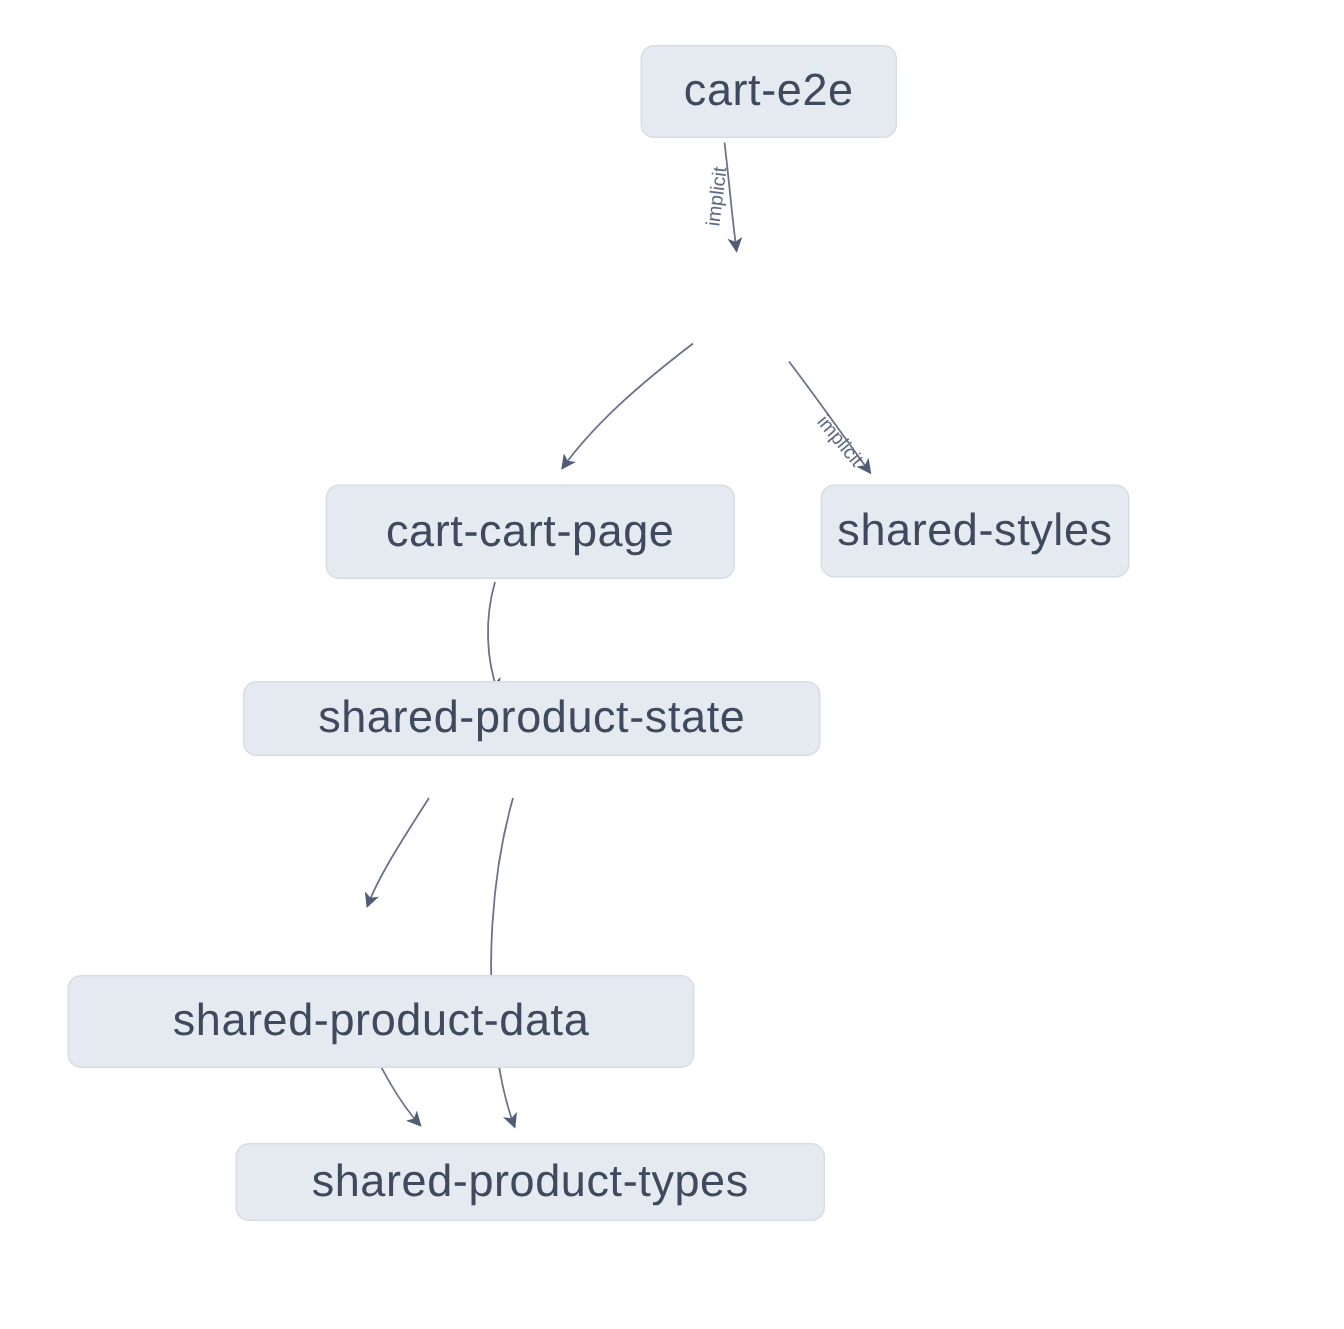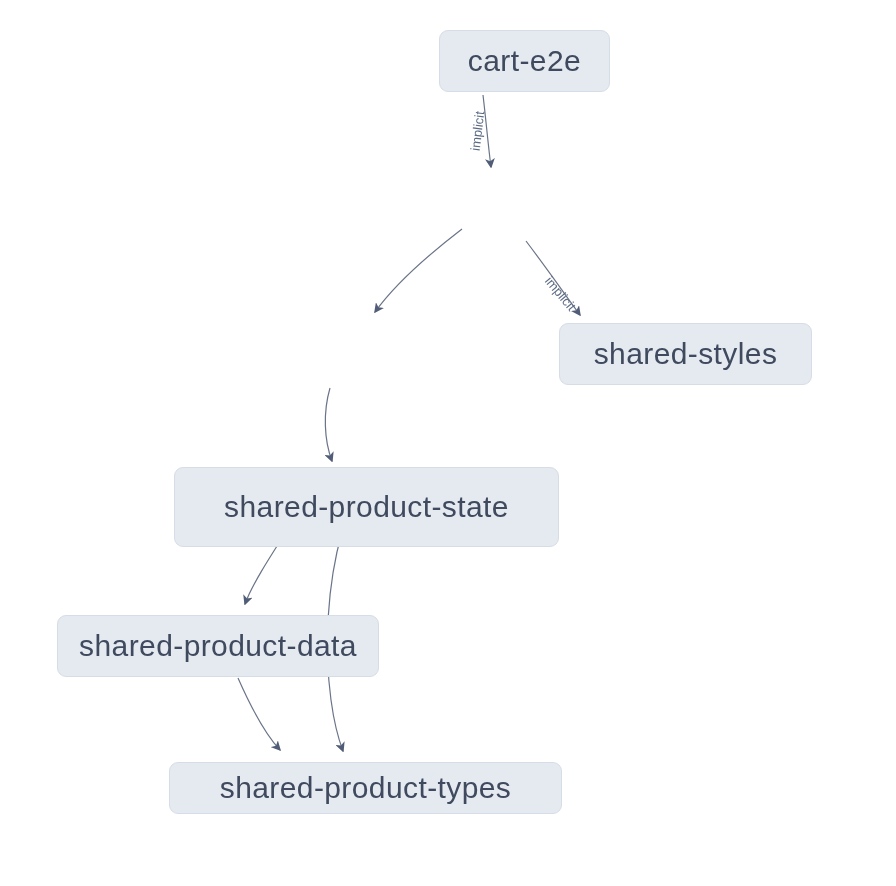--- a/index.html
+++ b/index.html
@@ -29,21 +29,21 @@
   .arrowhead{
     fill:var(--arrow-fill);stroke:none;
   }
   .edge-label{
     font-family:"Liberation Sans","DejaVu Sans",sans-serif;
     font-size:13px;fill:var(--edge-label-text);text-anchor:middle;
   }
   .node{
     position:absolute;display:flex;align-items:center;justify-content:center;
     background:var(--node-fill);border:1px solid var(--node-border);
-    border-radius:9px;cursor:pointer;margin-left:12px;
+    border-radius:9px;cursor:pointer;
   }
   .node-label{
     font-size:30px;letter-spacing:0.4px;color:var(--node-text);white-space:nowrap;
   }
 </style>
 </head>
 <body>
 
 <div class="canvas">
 
@@ -71,30 +71,33 @@
     <text class="edge-label" transform="translate(478,131) rotate(-83)" dy="4">implicit</text>
 
     <text class="edge-label" transform="translate(560,294) rotate(50)" dy="4">implicit</text>
   </svg>
 
   <div class="node" style="left:427px;top:30px;width:171px;height:62px">
     <span class="node-label">cart-e2e</span>
   </div>
 
 
+  <div class="node" style="left:217px;top:323px;width:273px;height:63px">
+    <span class="node-label">cart-cart-page</span>
+  </div>
 
-  <div class="node" style="left:547px;top:323px;width:253px;height:62px">
+  <div class="node" style="left:547px;top:323px;width:206px;height:62px">
     <span class="node-label">shared-styles</span>
   </div>
 
-  <div class="node" style="left:162px;top:467px;width:385px;height:80px">
+  <div class="node" style="left:162px;top:454px;width:385px;height:50px">
     <span class="node-label">shared-product-state</span>
   </div>
 
-  <div class="node" style="left:45px;top:615px;width:322px;height:62px">
+  <div class="node" style="left:45px;top:650px;width:418px;height:62px">
     <span class="node-label">shared-product-data</span>
   </div>
 
   <div class="node" style="left:157px;top:762px;width:393px;height:52px">
     <span class="node-label">shared-product-types</span>
   </div>
 
 </div>
 
 </body></html>

